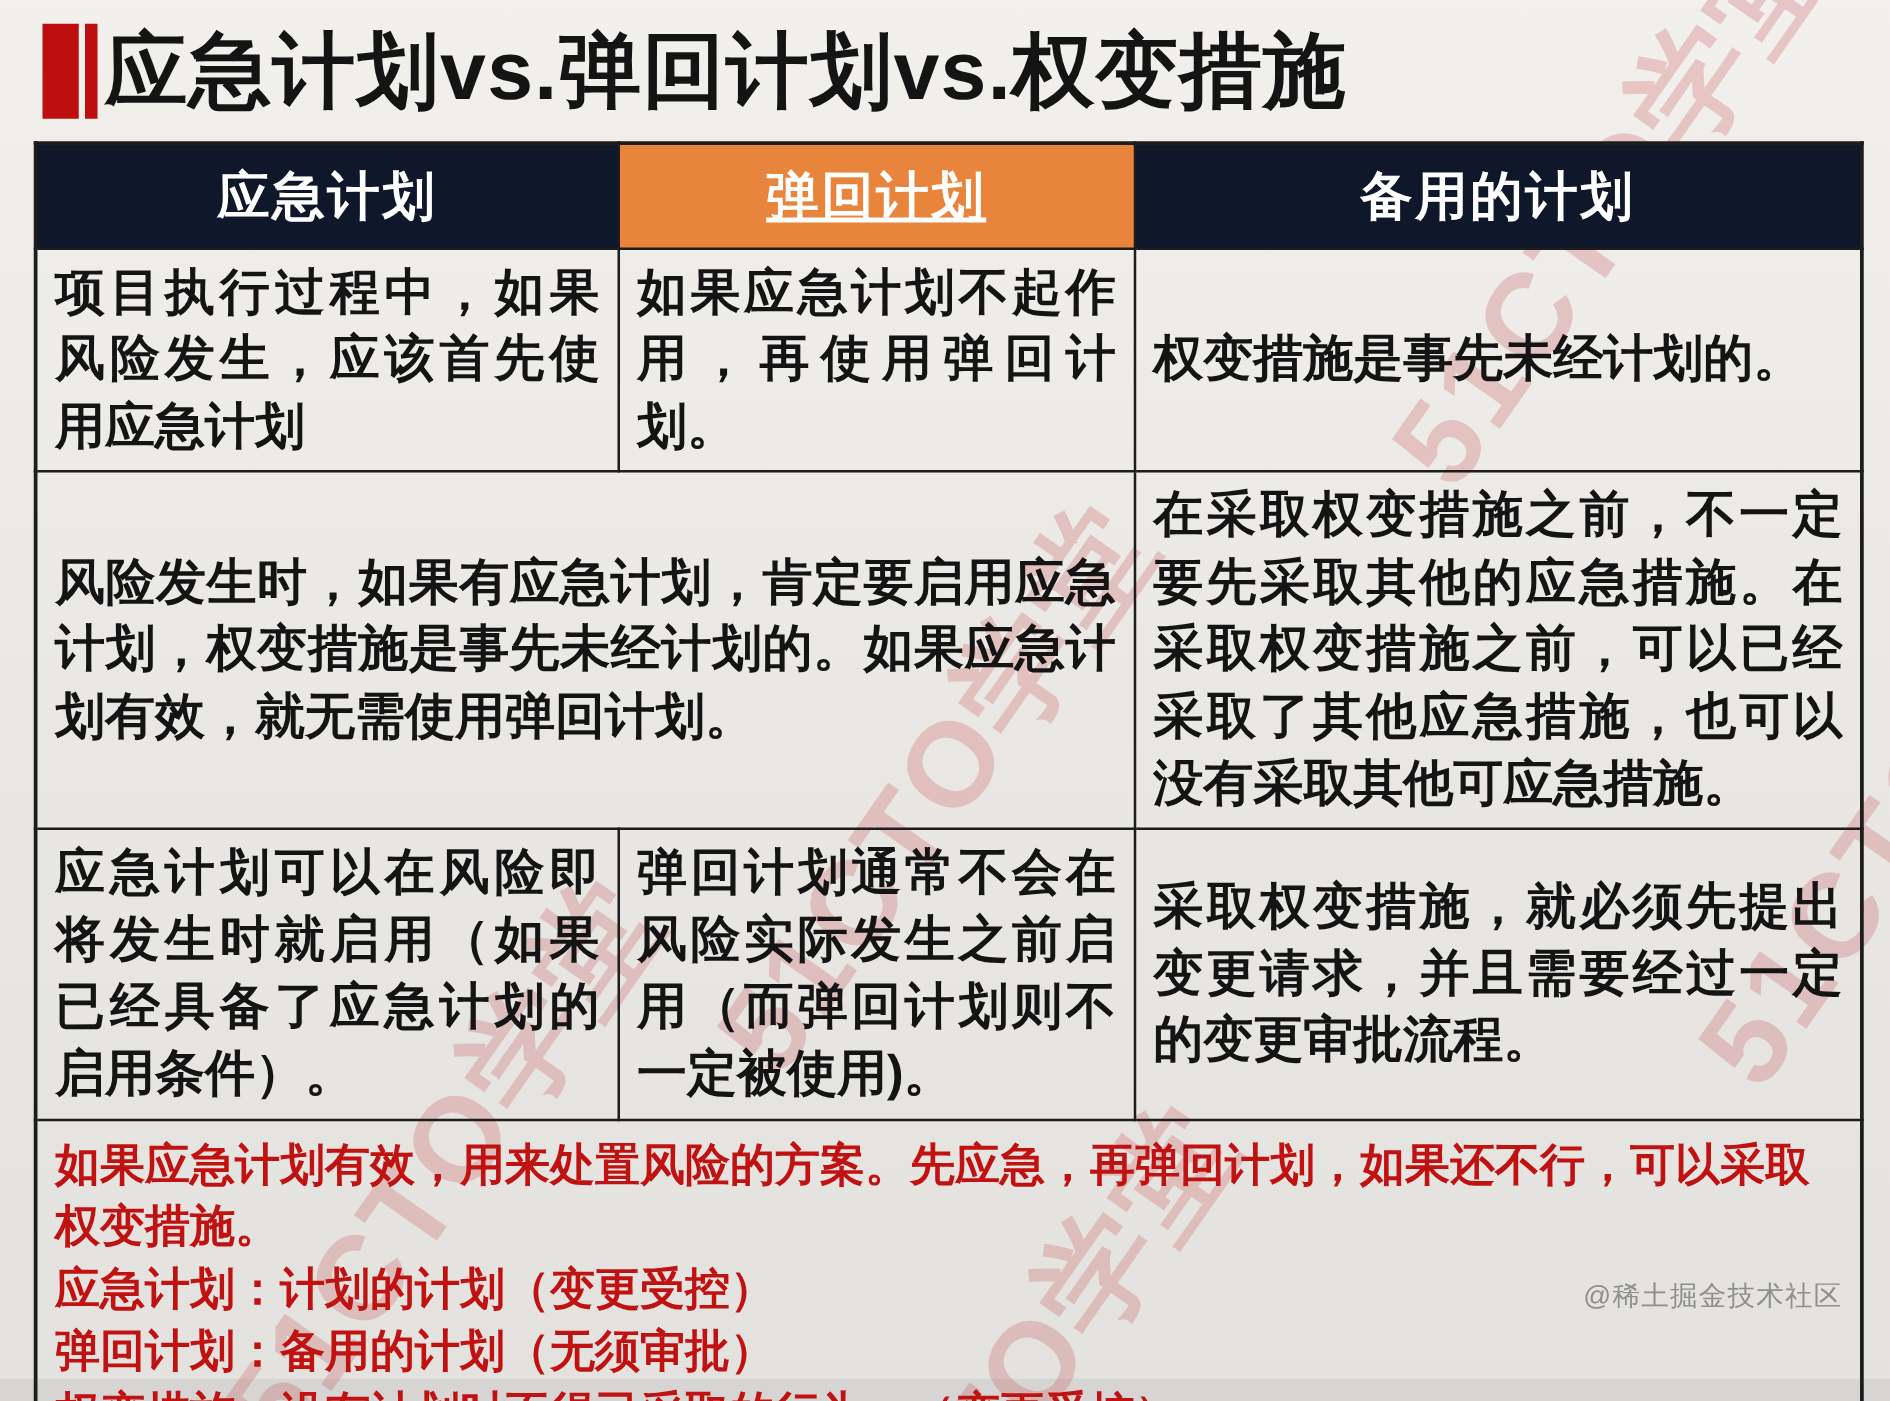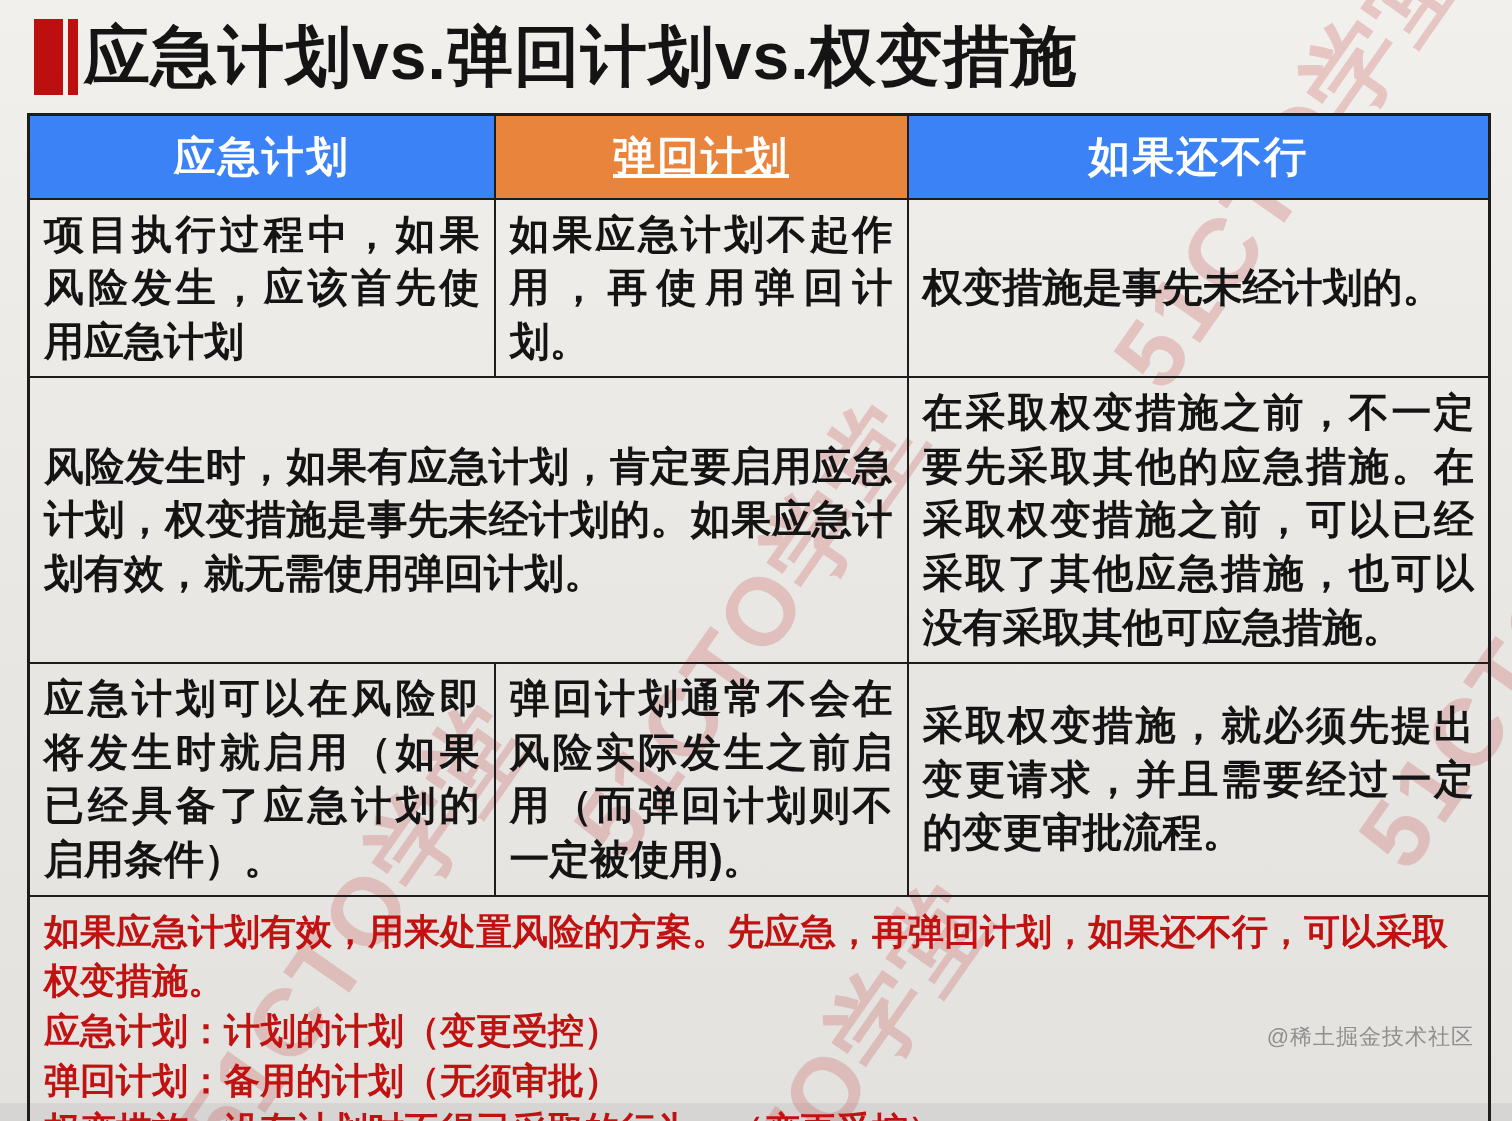--- a/index.html
+++ b/index.html
@@ -63,21 +63,21 @@
     vertical-align: middle;
   }
   .tbl { border: 3px solid #1d1d1d; }
   .tbl th {
     height: 84px;
     font-size: 42px;
     color: #ffffff;
     text-align: center;
     letter-spacing: 2px;
   }
-  .hdr-red    { background: #3b82f6; }
+  .hdr-red    { background: #0f172a; }
   .hdr-orange { background: #e8843c; text-decoration: underline; }
   .tbl td {
     padding: 8px 14px;
     font-size: 40px;
     line-height: 1.34;
     color: #141414;
     text-align: justify;
     text-justify: inter-ideograph;
   }
   tr.r1 { height: 158px; }
@@ -122,21 +122,21 @@
 <table class="tbl">
   <colgroup>
       <col class="c1">
       <col class="c2">
       <col class="c3">
     </colgroup>
   <tbody>
       <tr>
     <th class="hdr-red">应急计划</th>
     <th class="hdr-orange">弹回计划</th>
-    <th class="hdr-red">如果还不行</th>
+    <th class="hdr-red">备用的计划</th>
   </tr>
   <tr class="r1">
     <td>项目执行过程中，如果风险发生，应该首先使用应急计划</td>
     <td>如果应急计划不起作用，再使用弹回计划。</td>
     <td>权变措施是事先未经计划的。</td>
   </tr>
   <tr class="r2">
     <td colspan="2">风险发生时，如果有应急计划，肯定要启用应急计划，权变措施是事先未经计划的。如果应急计划有效，就无需使用弹回计划。</td>
     <td>在采取权变措施之前，不一定要先采取其他的应急措施。在采取权变措施之前，可以已经采取了其他应急措施，也可以没有采取其他可应急措施。</td>
   </tr>

